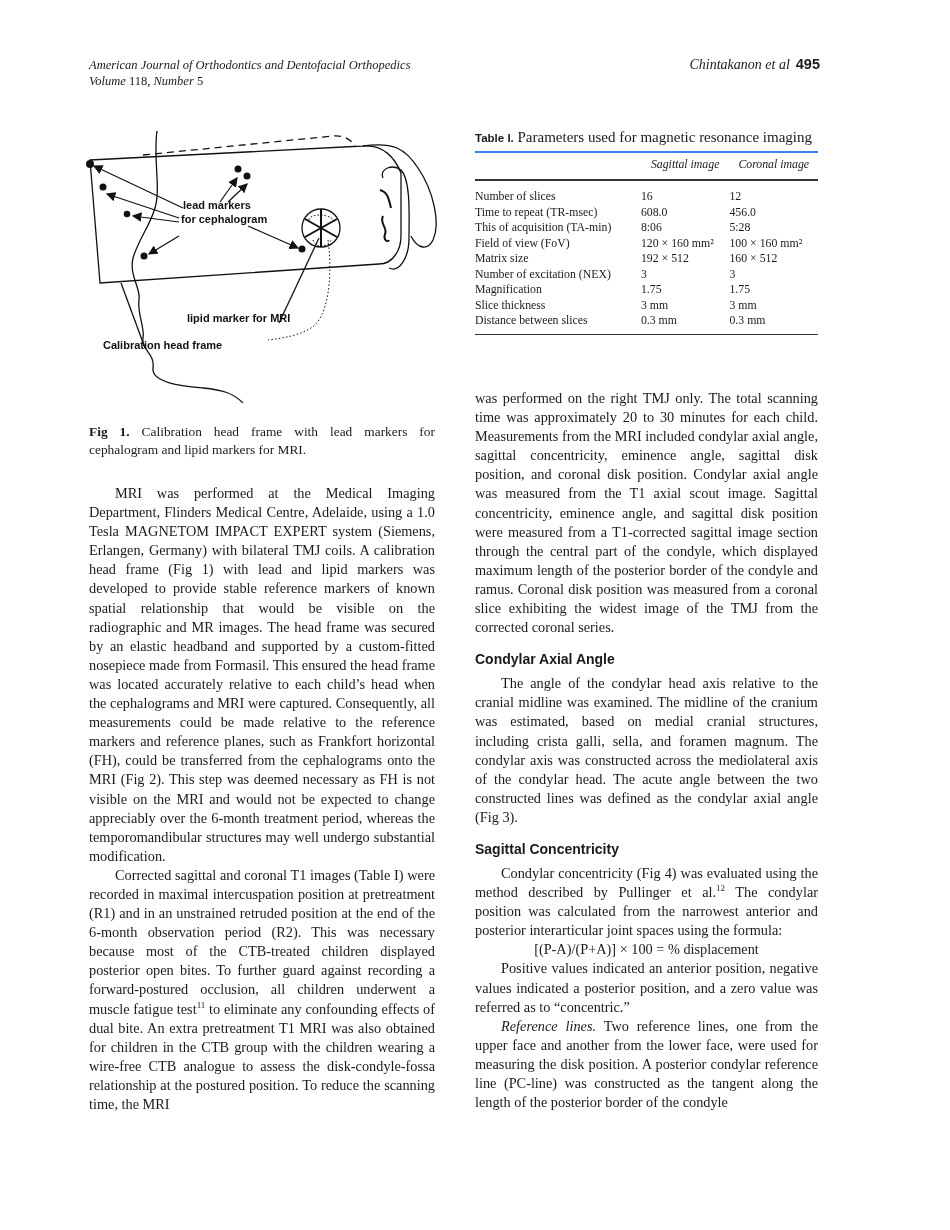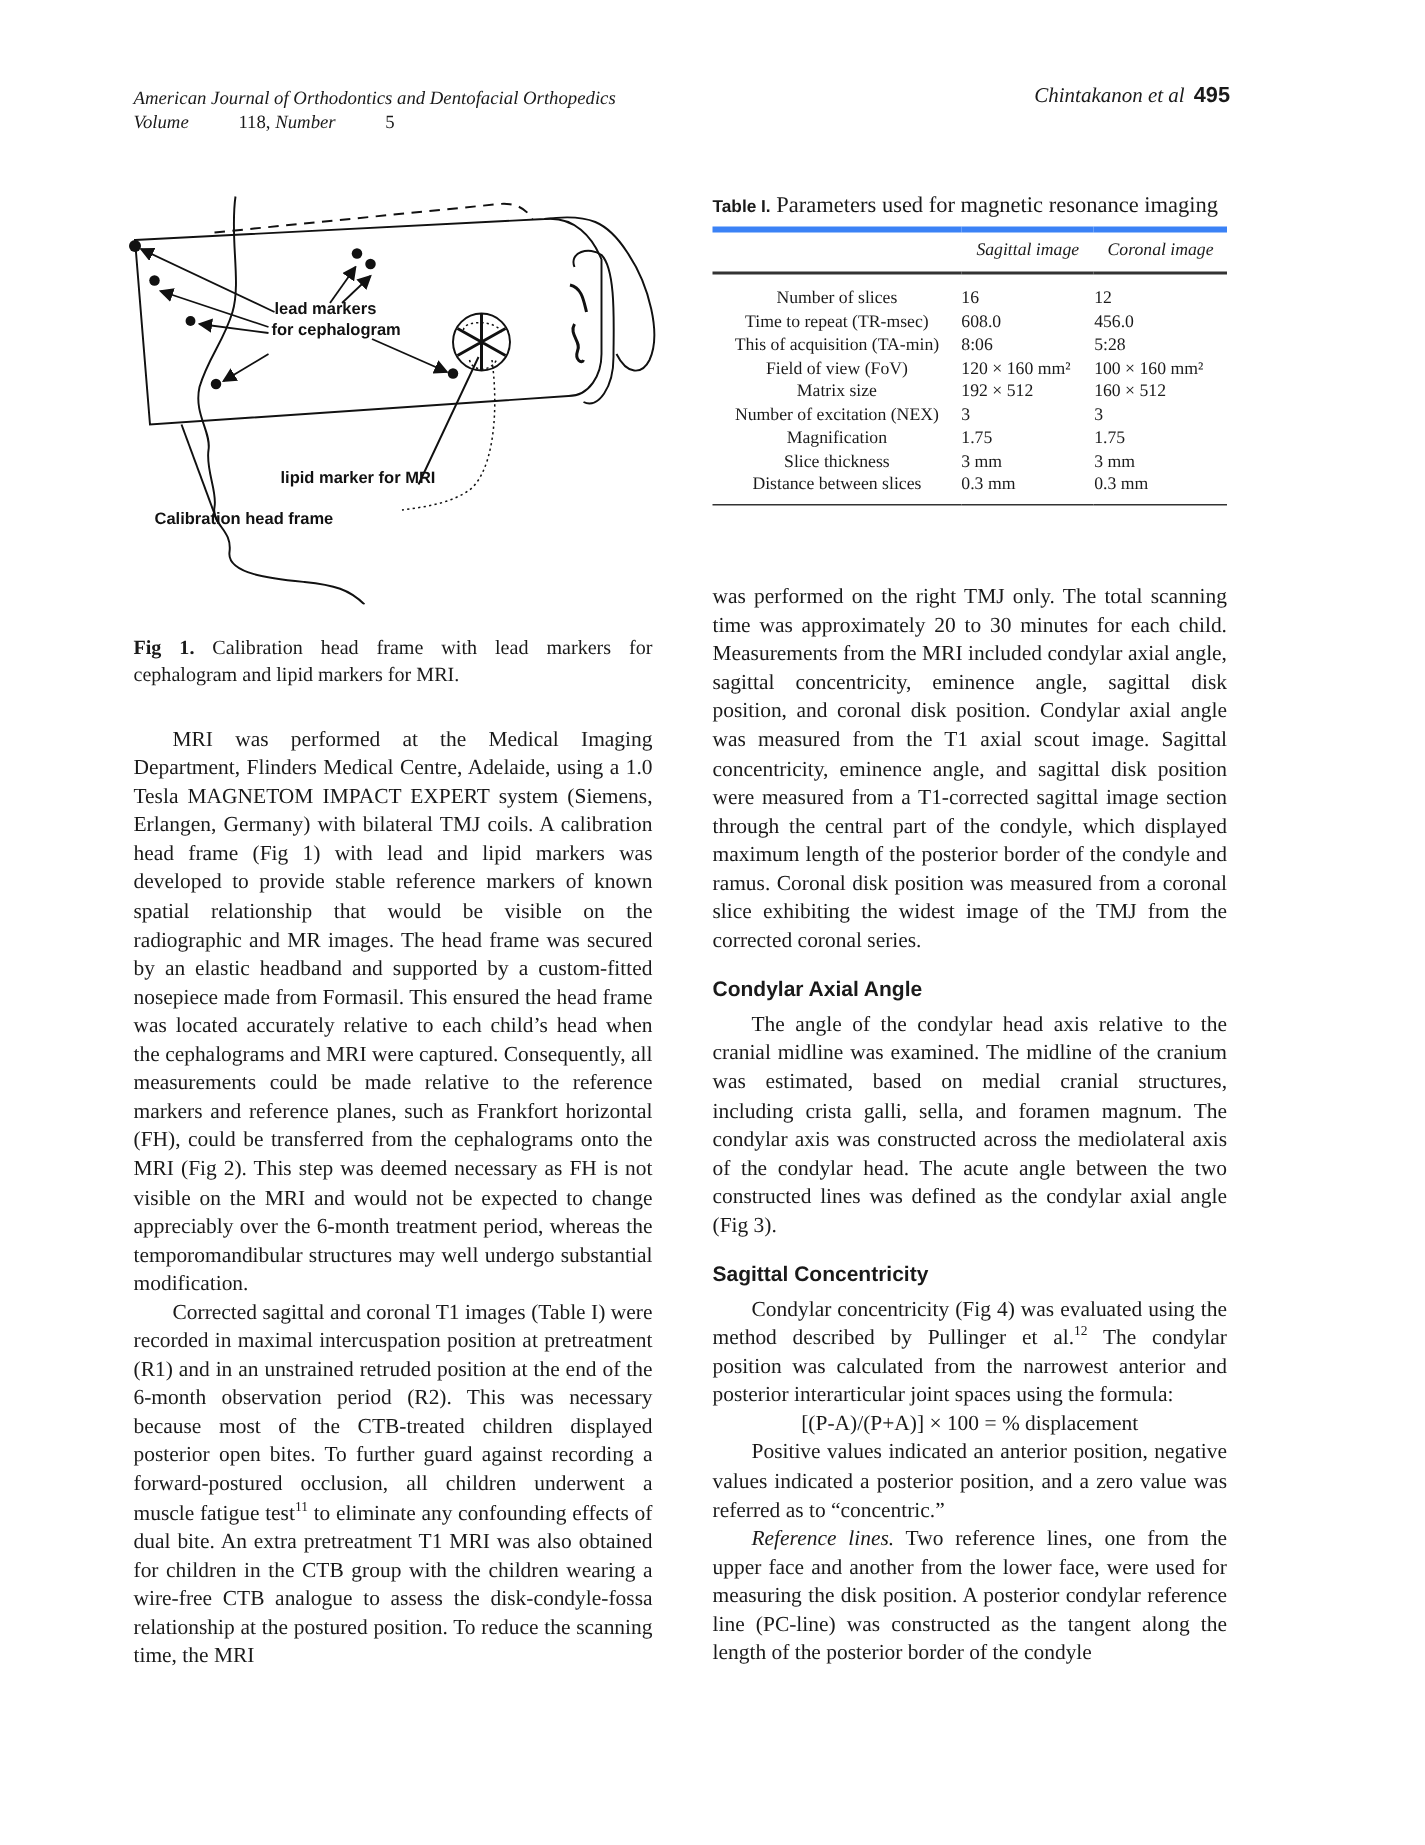--- a/index.html
+++ b/index.html
@@ -1,18 +1,18 @@
 <!DOCTYPE html>
 <html><head>
 <meta charset="utf-8">
 <style>
   html, body { margin:0; padding:0; background:#ffffff; }
   body { width:950px; height:1230px; position:relative; overflow:hidden; color:#1a1a1a; font-family:"Liberation Serif", serif; }
   .hdr-left { position:absolute; left:89px; top:57px; font-size:12.5px; line-height:16px; font-style:italic; }
-  .hdr-left .up { font-style:normal;margin-left:30px; }
+  .hdr-left .up { font-style:normal; }
   .hdr-right { position:absolute; right:130px; top:56px; font-size:14px; font-style:italic; }
   .hdr-right .pg { font-family:"Liberation Sans", sans-serif; font-weight:bold; font-style:normal; margin-left:6px; font-size:14.5px; }
 
   .figure { position:absolute; left:83px; top:128px; width:380px; height:275px; }
   .fig-label { font-family:"Liberation Sans", sans-serif; font-size:11px; font-weight:bold; fill:#111; }
 
   .caption { position:absolute; left:89px; top:423px; width:346px; font-family:Liberation Serif, serif; font-size:13.4px; line-height:17.5px; text-align:justify; }
   .caption b { font-weight:bold; }
 
   .col { position:absolute; width:346px; font-size:14.3px; line-height:19.1px; text-align:justify; hyphens:manual; }
@@ -22,24 +22,24 @@
   .col p.noindent { text-indent:0; }
   .col h3 { font-family:"Liberation Sans", sans-serif; font-size:14px; font-weight:bold; margin:13px 0 6px 0; line-height:18px; }
   .formula { text-align:center; margin:6px 0 7px 0; text-indent:0 !important; }
   sup { font-size:9px; line-height:0; }
   .it { font-style:italic; }
 
   .table-wrap { position:absolute; left:475px; top:129px; width:343px; }
   .table-title { font-size:15px; white-space:nowrap; margin-bottom:5px; }
   .table-title b { font-family:"Liberation Sans", sans-serif; font-size:11.5px; font-weight:bold; }
   table { width:100%; border-collapse:collapse; font-size:11.8px; }
-  thead th { font-style:italic; font-weight:normal; padding:4px 0 7px 0; border-top:4px solid #3b82f6; border-bottom:2px solid #333; text-align:center;margin-top:32px; }
+  thead th { font-style:italic; font-weight:normal; padding:4px 0 7px 0; border-top:2px solid #3b82f6; border-bottom:2px solid #333; text-align:center;margin-top:32px; }
   thead th.first { text-align:left; }
   tbody td { padding:0; line-height:15.5px; text-align:left; white-space:nowrap; }
-  tbody td.first { text-align:center; }
+  tbody td.first { text-align:left; }
   tbody tr:first-child td { padding-top:8px; }
   tbody tr:last-child td { padding-bottom:5px; border-bottom:1.5px solid #333; }
 </style>
 </head>
 <body>
 
 <div class="hdr-left">
   <div>American Journal of Orthodontics and Dentofacial Orthopedics</div>
   <div><span>Volume</span> <span class="up">118,</span> <span>Number</span> <span class="up">5</span></div>
 </div>

